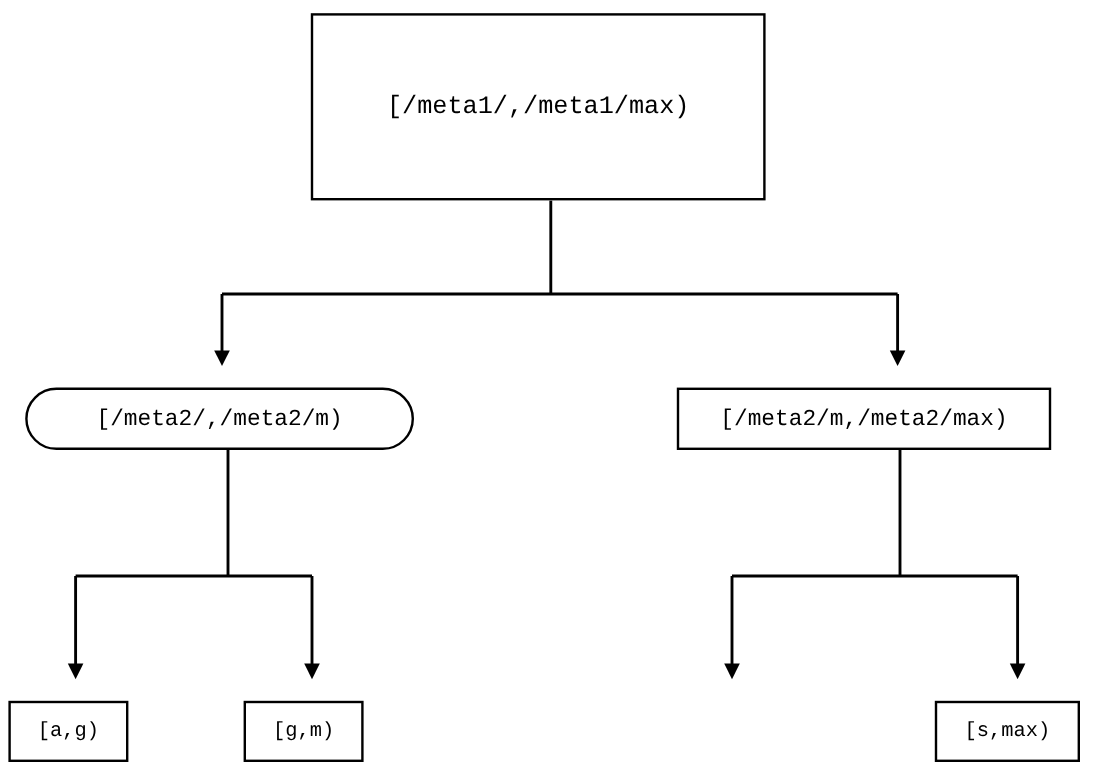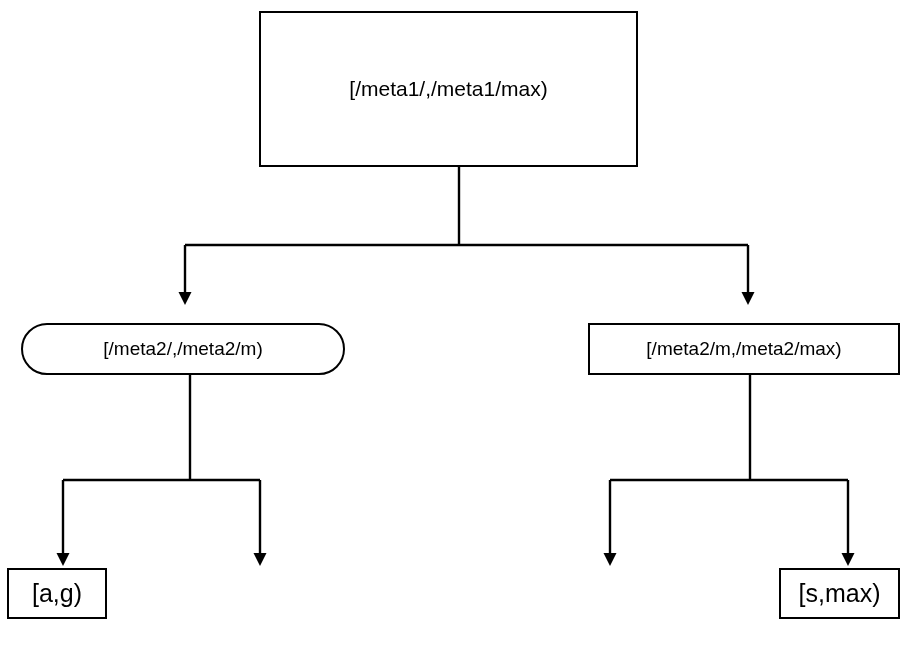--- a/index.html
+++ b/index.html
@@ -6,21 +6,21 @@
     margin: 0;
     padding: 0;
     background: #ffffff;
   }
   #diagram-root {
     position: relative;
     width: 912px;
     height: 652px;
     background: #ffffff;
     overflow: hidden;
-    font-family: Liberation Sans, sans-serif;
+    font-family: Liberation Mono, monospace;
   }
   .node {
     position: absolute;
     box-sizing: border-box;
     border: 2px solid #000000;
     background: #ffffff;
     display: flex;
     align-items: center;
     justify-content: center;
     color: #000000;
@@ -36,30 +36,30 @@
   }
   .node-mid-left {
     left: 21px;
     top: 323px;
     width: 324px;
     height: 52px;
     font-size: 19px;
     border-radius: 26px;
   }
   .node-mid-right {
-    left: 588px;
+    left: 564px;
     top: 323px;
     width: 312px;
     height: 52px;
     font-size: 19px;
   }
   .node-leaf {
     height: 51px;
-    font-size: 25px;
-    top: 568px;
+    font-size: 17px;
+    top: 584px;
   }
   .leaf-1 { left: 7px;   width: 100px; }
   .leaf-2 { left: 203px; width: 100px; }
   .leaf-3 { left: 554px; width: 100px; }
   .leaf-4 { left: 779px; width: 121px; text-align: right; }
 
   .edge-layer {
     position: absolute;
     left: 0;
     top: 0;
@@ -111,17 +111,18 @@
   </svg>
 
   <div class="node node-root">[/meta1/,/meta1/max)</div>
 
   <div class="node node-mid-left">[/meta2/,/meta2/m)</div>
 
   <div class="node node-mid-right">[/meta2/m,/meta2/max)</div>
 
   <div class="node node-leaf leaf-1">[a,g)</div>
 
+  <div class="node node-leaf leaf-2">[g,m)</div>
 
 
   <div class="node node-leaf leaf-4">[s,max)</div>
 
 </div>
 
 </body></html>

